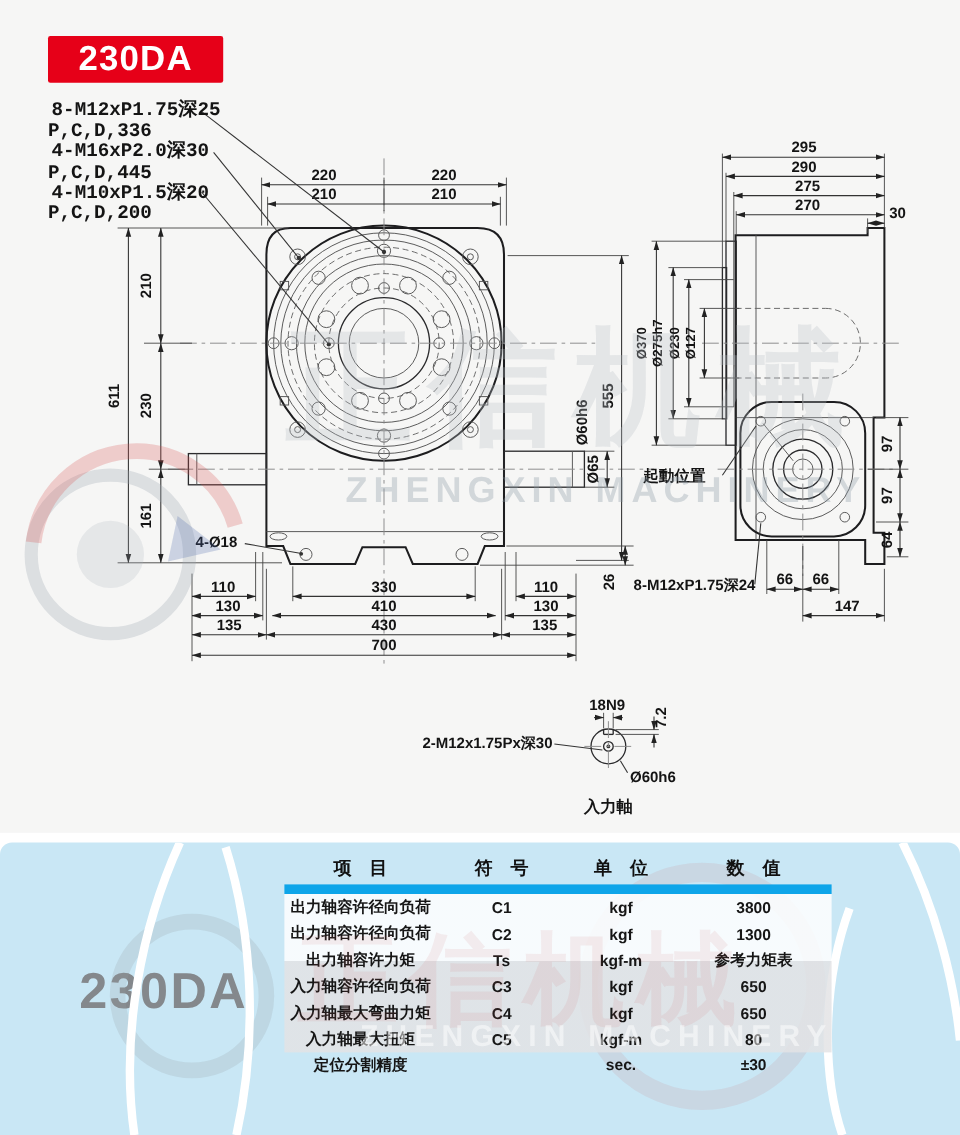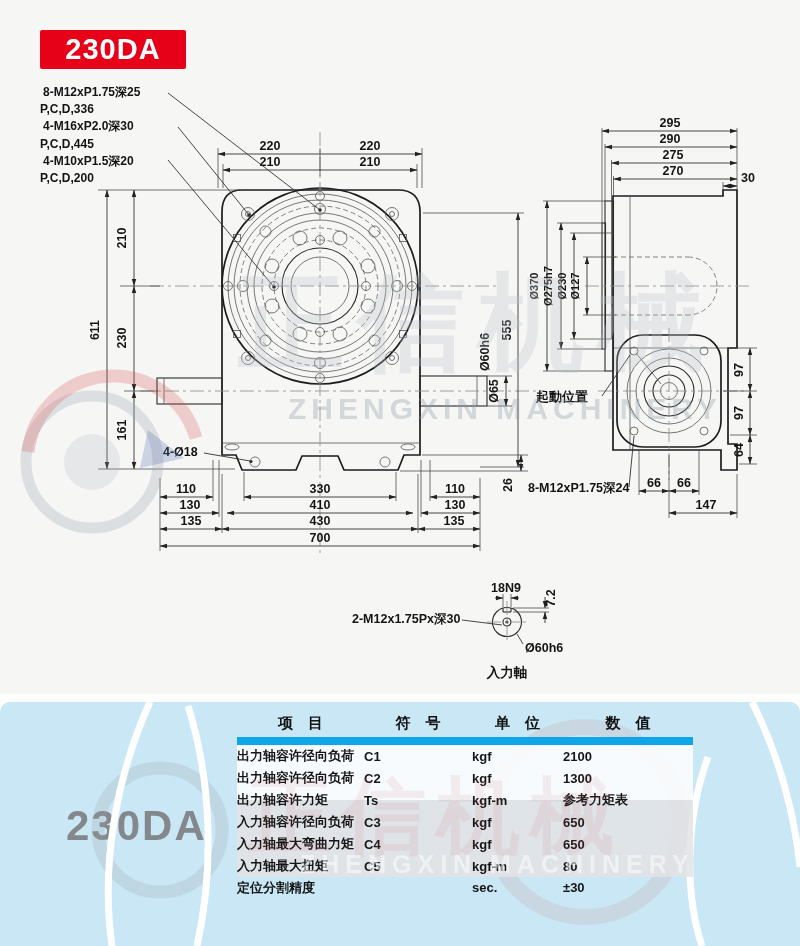--- a/index.html
+++ b/index.html
@@ -4,21 +4,21 @@
 <style>
   html,body{margin:0;padding:0;}
   body{width:800px;height:946px;position:relative;background:#ffffff;
        font-family:"Liberation Sans",sans-serif;overflow:hidden;}
   
   .drawing{position:absolute;left:0;top:0;width:800px;height:694px;background:#f6f6f5;}
   svg.draw{position:absolute;left:0;top:0;}
   .badge{position:absolute;left:40px;top:30px;width:146px;height:39px;background:#e60018;
          color:#fff;font-size:29px;font-weight:bold;text-align:center;line-height:39px;
          letter-spacing:1px;border-radius:2px;}
-  .notes{position:absolute;left:40px;top:84px;font-size:12px;font-weight:bold;color:#141414;}
+  .notes{position:absolute;left:40px;top:84px;font-size:16px;font-weight:bold;color:#141414;font-family:Liberation Mono, monospace;}
   .notes div{height:17.2px;line-height:17.2px;white-space:nowrap;}
   .notes .ind{padding-left:3px;}
   
   .o{fill:none;stroke:#1d1d1f;stroke-width:1.7}
   .o2{fill:none;stroke:#2a2a2c;stroke-width:1.1}
   .th{fill:none;stroke:#555;stroke-width:.8}
   .da{fill:none;stroke:#666;stroke-width:.8;stroke-dasharray:5 3}
   .cl{fill:none;stroke:#8a8a8a;stroke-width:.8;stroke-dasharray:14 4 3 4}
   .ex{stroke:#444;stroke-width:.75;fill:none}
   .dl{stroke:#333;stroke-width:.9;fill:none;marker-start:url(#ar);marker-end:url(#ar)}
@@ -40,21 +40,21 @@
                color:#84888c;letter-spacing:2px;}
   .spec-table{position:absolute;left:237px;top:8px;width:456px;}
   .t-head{display:grid;grid-template-columns:127px 108px 91px 130px;height:27px;
           align-items:center;font-size:15px;font-weight:bold;color:#111;
           border-bottom:8px solid #0ea5e9;}
   .t-head span{text-align:center;}
   .t-white{background:linear-gradient(180deg,rgba(255,255,255,.85) 0 42%,rgba(227,227,229,.85) 42% 100%);}
   .t-row{display:grid;grid-template-columns:127px 108px 91px 130px;height:22px;align-items:center;
          font-size:13px;font-weight:bold;color:#161616;}
   .t-blue .t-row{height:21px;}
-  .t-row span{text-align:left;white-space:nowrap;}
+  .t-row span{text-align:center;white-space:nowrap;}
   .p-wm-cn{position:absolute;left:248px;top:58px;font-size:84px;font-weight:bold;letter-spacing:10px;
            color:rgba(205,95,95,.10);pointer-events:none;white-space:nowrap;z-index:6;}
   .p-wm-latin{position:absolute;left:300px;top:148px;font-size:25px;font-weight:bold;letter-spacing:6px;
               color:rgba(255,255,255,.5);pointer-events:none;white-space:nowrap;z-index:6;}
   .spec-table{z-index:4;}
   .deco{position:absolute;left:0;top:0;z-index:2;}
 </style>
 </head>
 <body>
 
@@ -411,21 +411,21 @@
       <span>项　目</span>
       <span>符　号</span>
       <span>单　位</span>
       <span>数　值</span>
     </div>
     <div class="t-white">
       <div class="t-row">
         <span>出力轴容许径向负荷</span>
         <span>C1</span>
         <span>kgf</span>
-        <span>2100</span>
+        <span>3800</span>
       </div>
       <div class="t-row">
         <span>出力轴容许径向负荷</span>
         <span>C2</span>
         <span>kgf</span>
         <span>1300</span>
       </div>
       <div class="t-row">
         <span>出力轴容许力矩</span>
         <span>Ts</span>

